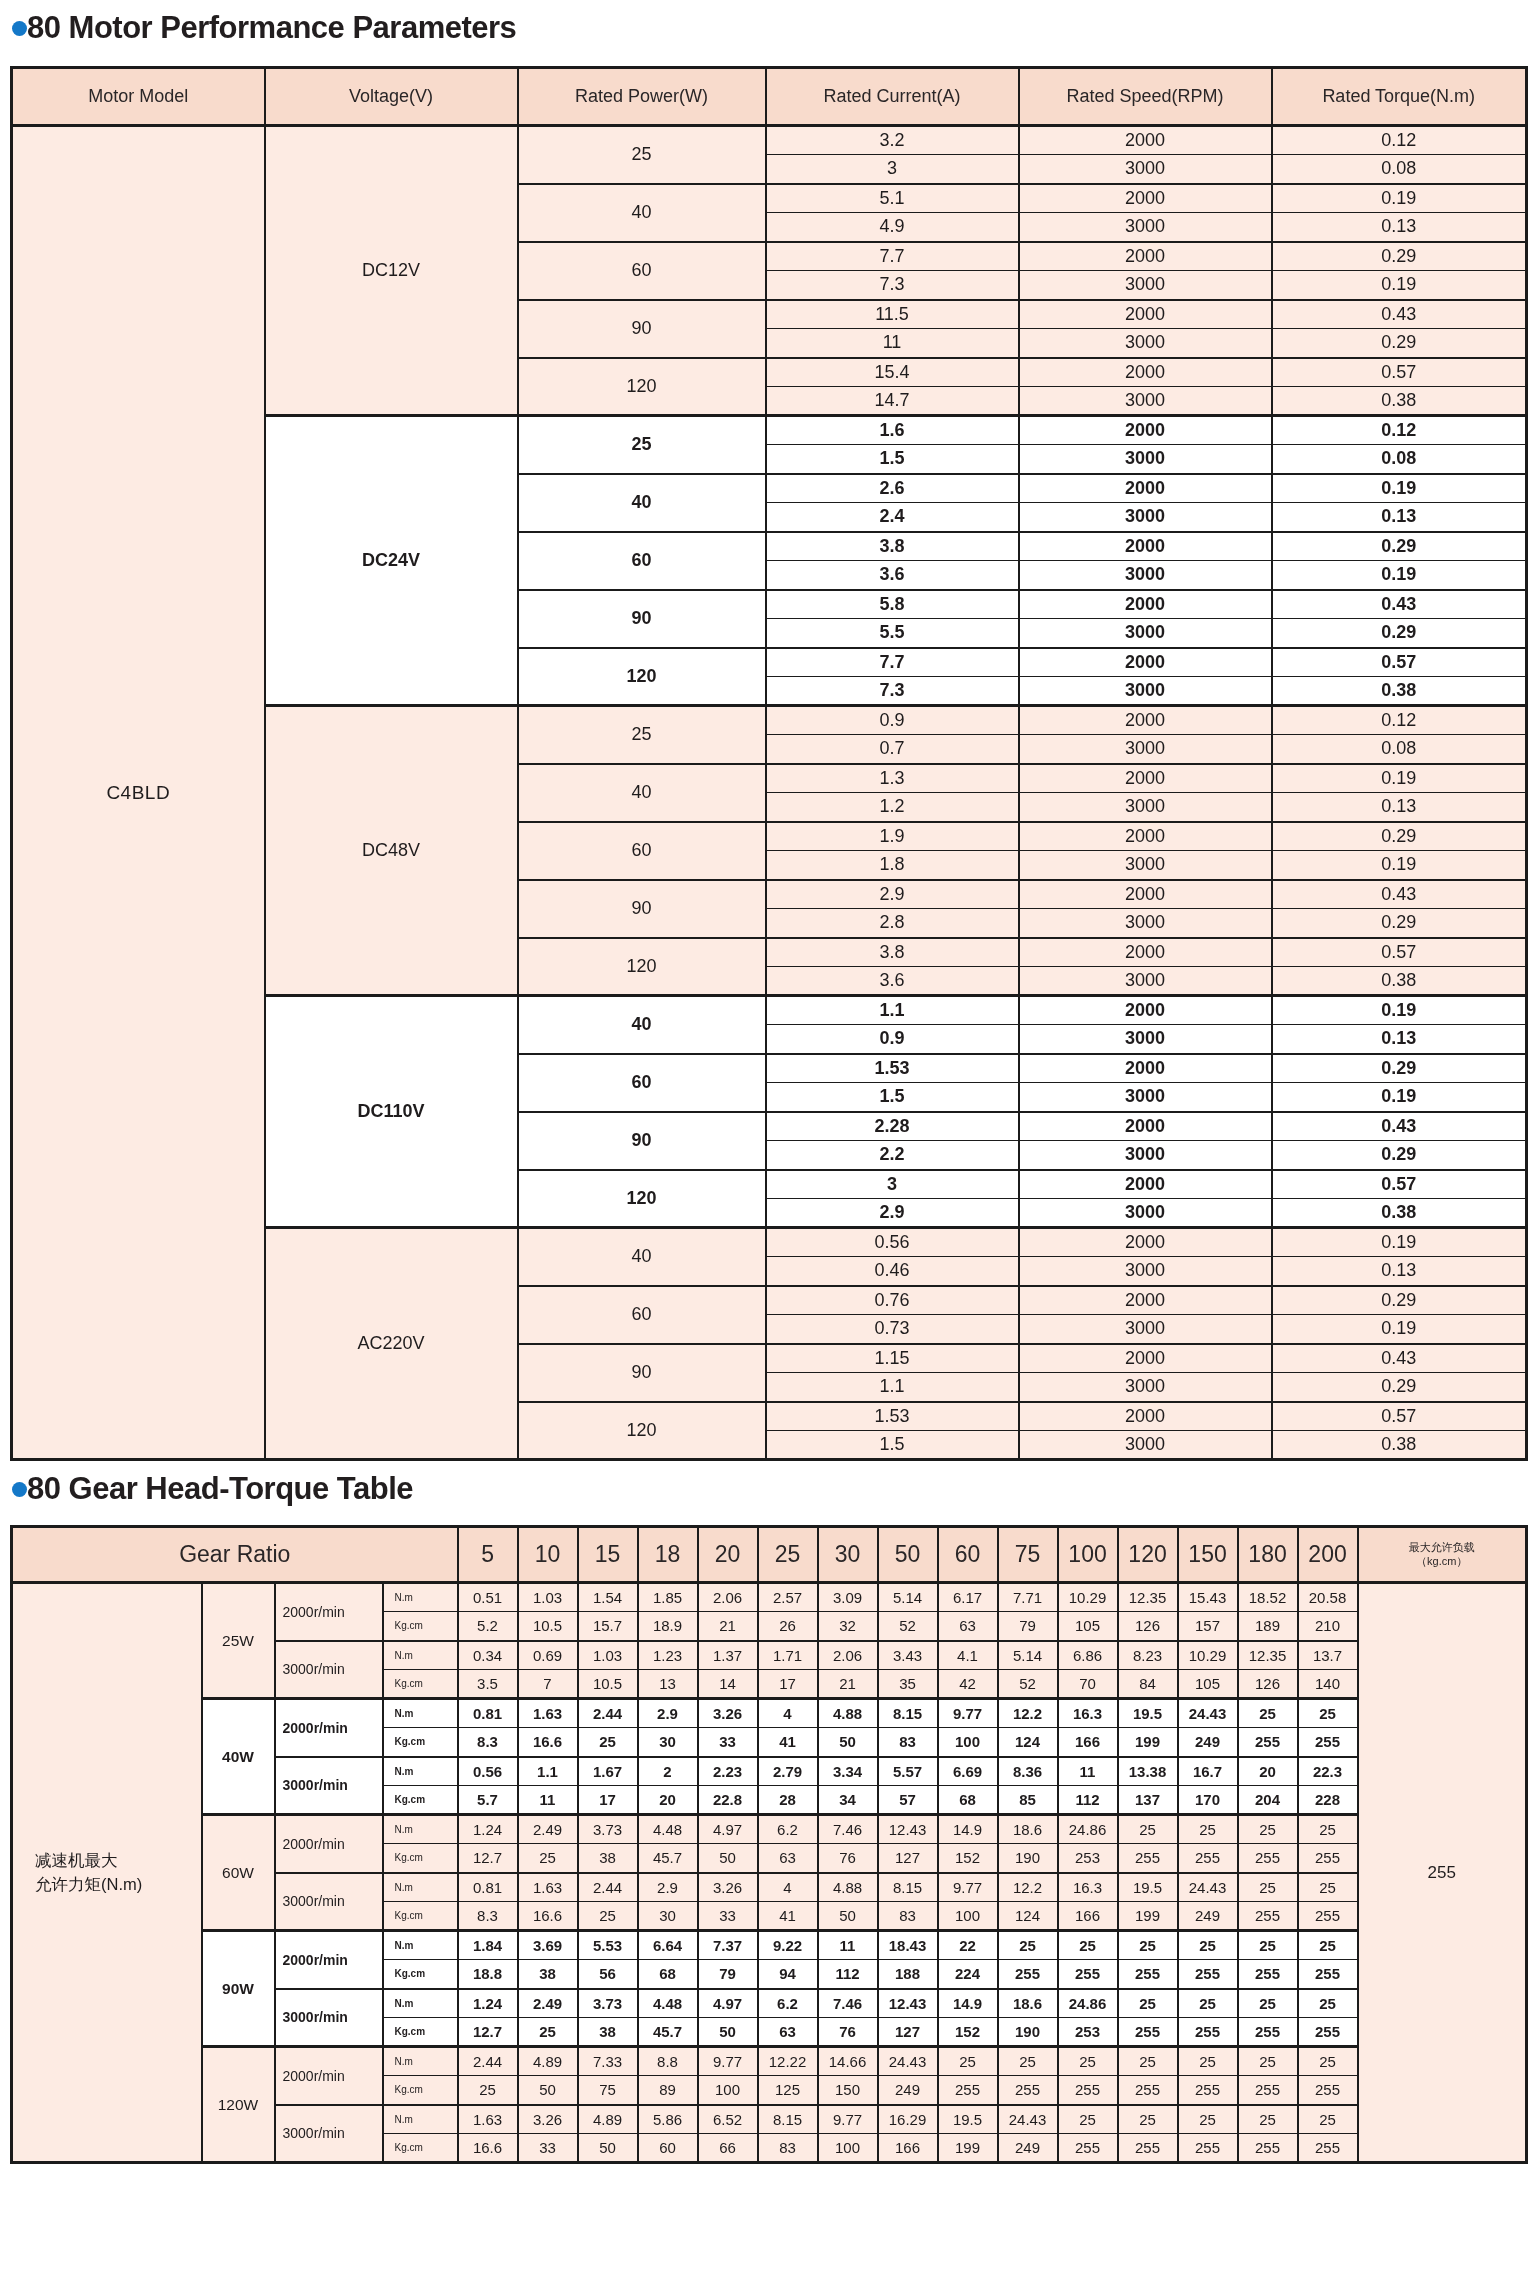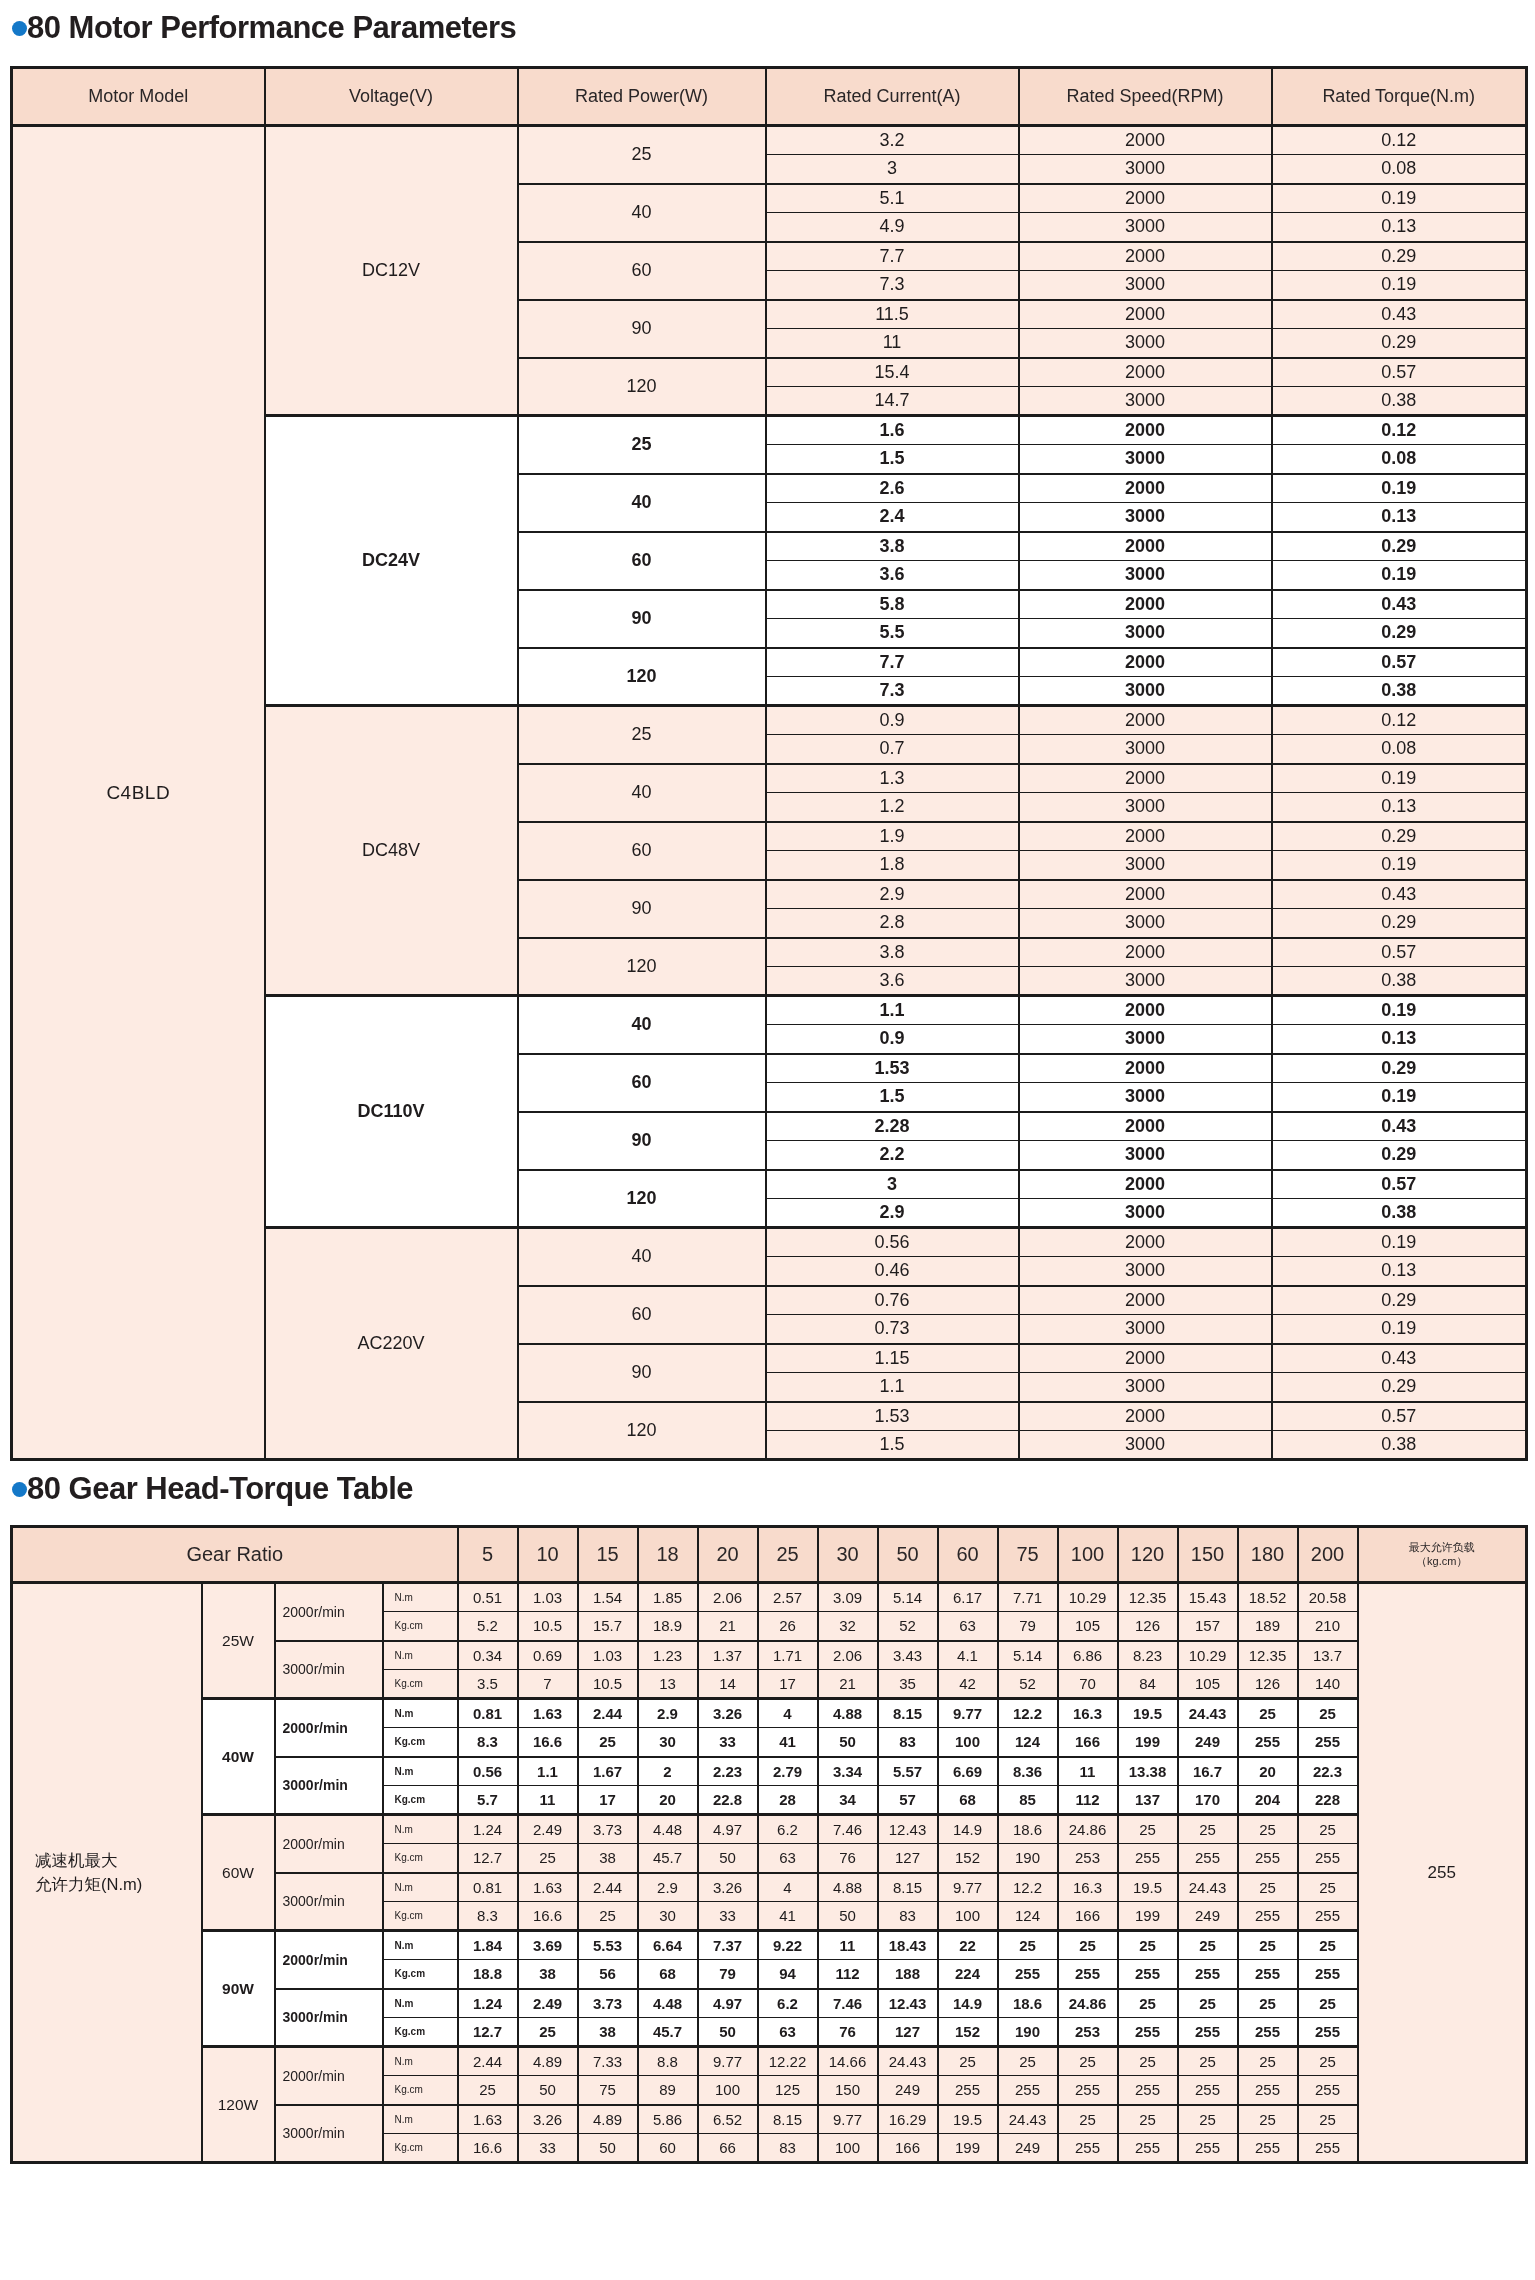--- a/index.html
+++ b/index.html
@@ -27,21 +27,21 @@
   .mt tr.pstart td { border-top-width:2px; }
   .mt tr.gstart td { border-top-width:3px; }
   .mt tr.g-pink td { background:#fdebe3; font-weight:normal; }
   .mt tr.g-white td { background:#ffffff; font-weight:bold; }
   .mt td.model { background:#ffffff; font-weight:normal; font-size:19px; letter-spacing:0.5px; }
 
   
   .gt { width:1515px; margin-top:14px; border:3px solid #1b1b1b; }
   .gt th {
     background:#f8dbcc; font-weight:normal; border:2px solid #1b1b1b;
-    text-align:center; color:#2a2627; height:56px; font-size:20px;
+    text-align:center; color:#2a2627; height:56px; font-size:23px;
   }
   .gt th.ml { font-size:11px; line-height:1.25; }
   .gt td {
     height:29px; font-size:15px; text-align:center;
     border:1px solid #1b1b1b; border-left-width:2px; border-right-width:2px;
   }
   .gt tr.sstart td { border-top-width:2px; }
   .gt tr.wstart td { border-top-width:3px; }
   .gt tr.g-pink td { background:#fdebe3; font-weight:normal; }
   .gt tr.g-white td { background:#ffffff; font-weight:bold; }

